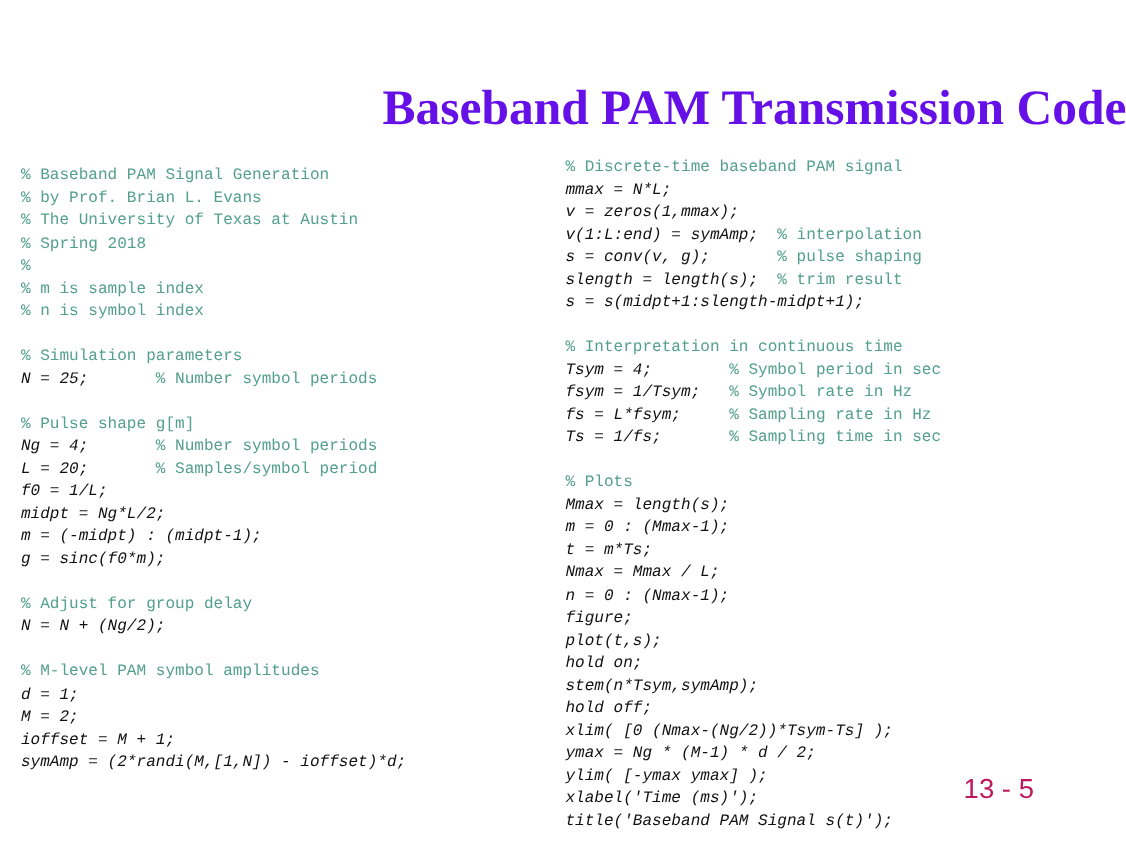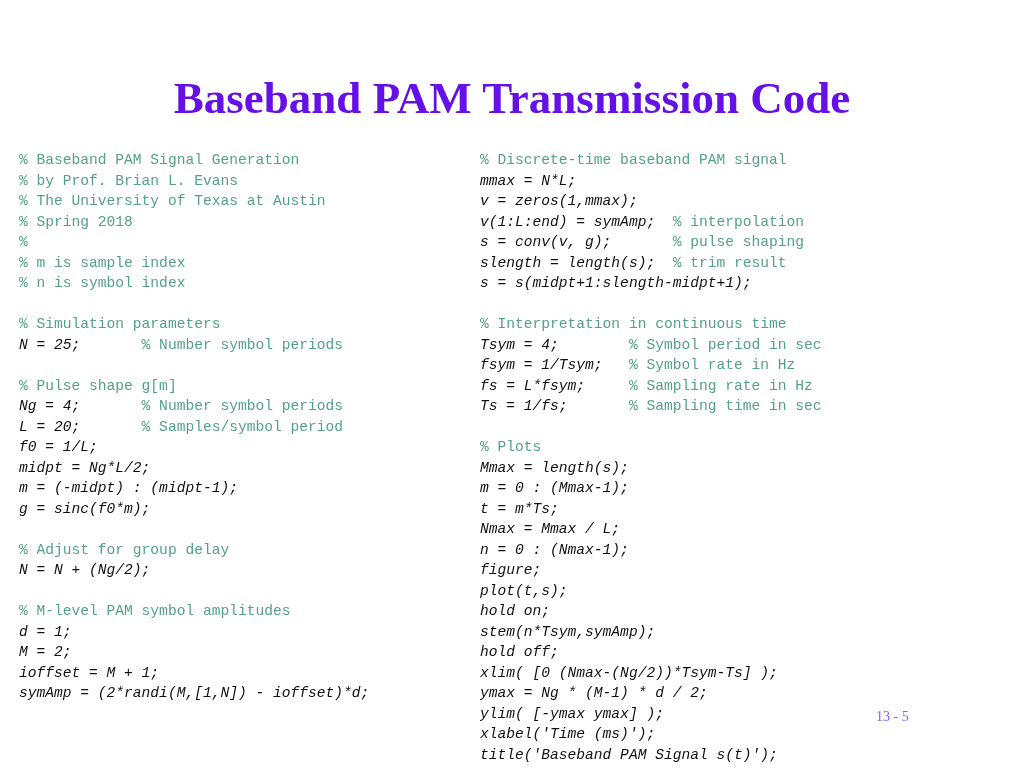--- a/index.html
+++ b/index.html
@@ -22,21 +22,21 @@
     width: 1024px;
     height: 768px;
     background: #ffffff;
   }
 
   #slide-title {
     position: absolute;
     left: 0;
     top: 72px;
     width: 1024px;
-    text-align: center;
+    text-align: right;
     font-family: "Liberation Serif", "DejaVu Serif", serif;
     font-weight: bold;
     font-size: 45px;
     line-height: 52px;
     letter-spacing: 0px;
     color: #6610E8;
     white-space: pre;
   }
 
   .code-col {
@@ -48,48 +48,47 @@
     color: #111111;
   }
 
   #code-left {
     left: 19px;
     top: 150px;
     width: 450px;
   }
 
   #code-right {
-    left: 480px;
+    left: 514px;
     top: 142px;
     width: 470px;
-    margin-top: 8px;
   }
 
   .code-line {
     white-space: pre;
     min-height: 20.5px;
   }
 
   .tok-code {
     color: #111111;
     font-style: italic;
   }
 
   .tok-comment {
     color: #54A08C;
   }
 
   #page-number {
     position: absolute;
     left: 876px;
     top: 705px;
-    font-family: Liberation Serif, serif;
-    font-size: 14px;
+    font-family: Liberation Sans, sans-serif;
+    font-size: 25px;
     line-height: 24px;
-    color: #8b5cf6;
+    color: #be185d;
     white-space: pre;
   }
 </style>
 </head>
 <body>
 
 <div id="slide" style="background: rgb(255, 255, 255);">
 
   <div id="slide-title" style="color: rgb(102, 16, 232);">Baseband PAM Transmission Code</div>
 

